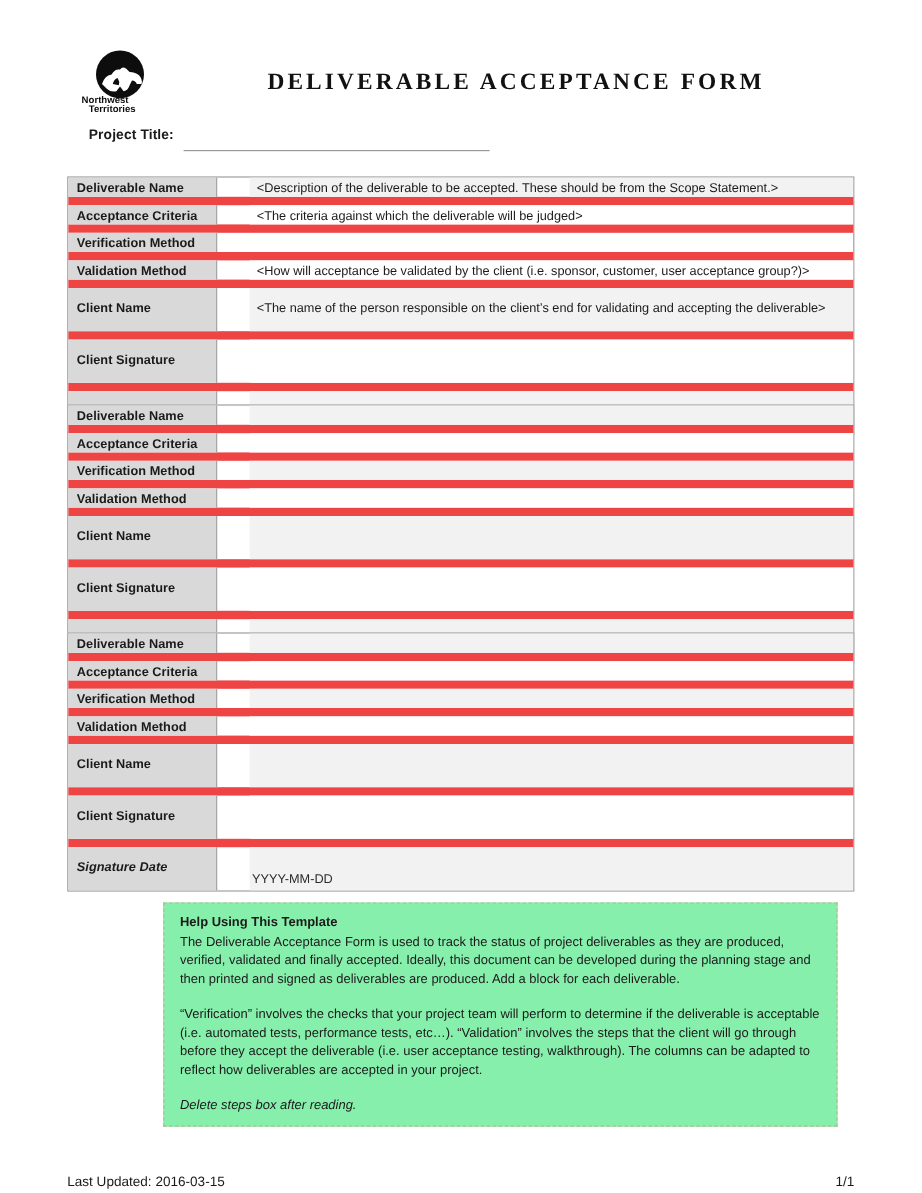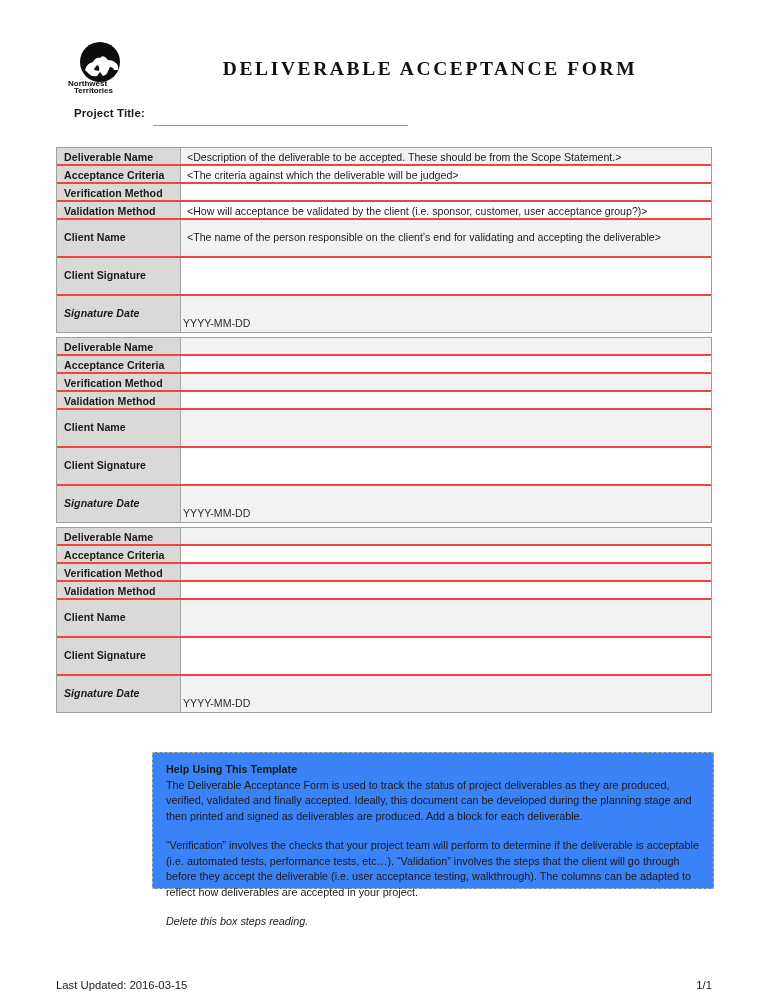--- a/index.html
+++ b/index.html
@@ -84,21 +84,21 @@
   .block {
     position: absolute;
     left: 56px;
     width: 656px;
     border: 1px solid #9e9e9e;
     box-sizing: border-box;
     background: #ffffff;
   }
   .row {
     display: flex;
-    border-bottom: 2px solid #ef4444;
+    border-bottom: 7px solid #ef4444;
     box-sizing: border-box;
   }
   .row:last-child { border-bottom: none; }
 
   .cell-label {
     width: 124px;
     flex: 0 0 124px;
     box-sizing: border-box;
     background: #d9d9d9;
     border-right: 1px solid #a6a6a6;
@@ -111,20 +111,21 @@
   }
   .cell-value {
     flex: 1 1 auto;
     box-sizing: border-box;
     padding: 3px 5px 3px 6px;
     font-size: 10.6px;
     color: #1a1a1a;
     line-height: 13px;
     background: #ffffff;
     position: relative;
+    margin-left: 27px;
   }
   .cell-value.shade { background: #f2f2f2; }
 
   
   .row.short .cell-label,
   .row.short .cell-value { height: 16px; }
 
   
   .row.tall .cell-label,
   .row.tall .cell-value { height: 36px; }
@@ -141,26 +142,26 @@
     left: 2px;
     bottom: 2px;
     font-size: 10.6px;
     color: #2b2b2b;
     line-height: 13px;
   }
 
   
   .help-box {
     position: absolute;
-    left: 152px;
+    left: 136px;
     top: 752px;
     width: 562px;
-    height: 137px;
-    box-sizing: border-box;
-    background: #3b82f6;
+    height: 187px;
+    box-sizing: border-box;
+    background: #86efac;
     border: 1px dashed #b9b98f;
     padding: 9px 13px 0 13px;
   }
   .help-title {
     font-size: 10.8px;
     font-weight: bold;
     color: #1a1a1a;
     line-height: 15.5px;
     margin: 0 0 0 0;
   }
@@ -308,21 +309,21 @@
       <div class="cell-value shade">
         <span class="date-text">YYYY-MM-DD</span>
       </div>
     </div>
   </div>
 
   <div class="help-box">
     <div class="help-title">Help Using This Template</div>
     <p class="help-p">The Deliverable Acceptance Form is used to track the status of project deliverables as they are produced, verified, validated and finally accepted. Ideally, this document can be developed during the planning stage and then printed and signed as deliverables are produced. Add a block for each deliverable.</p>
     <p class="help-p spaced">“Verification” involves the checks that your project team will perform to determine if the deliverable is acceptable (i.e. automated tests, performance tests, etc…). “Validation” involves the steps that the client will go through before they accept the deliverable (i.e. user acceptance testing, walkthrough). The columns can be adapted to reflect how deliverables are accepted in your project.</p>
-    <p class="help-p spaced italic">Delete this box steps reading.</p>
+    <p class="help-p spaced italic">Delete steps box after reading.</p>
   </div>
 
   <div class="footer">
     <span>Last Updated: 2016-03-15</span>
     <span>1/1</span>
   </div>
 
 </div>
 
 </body></html>

